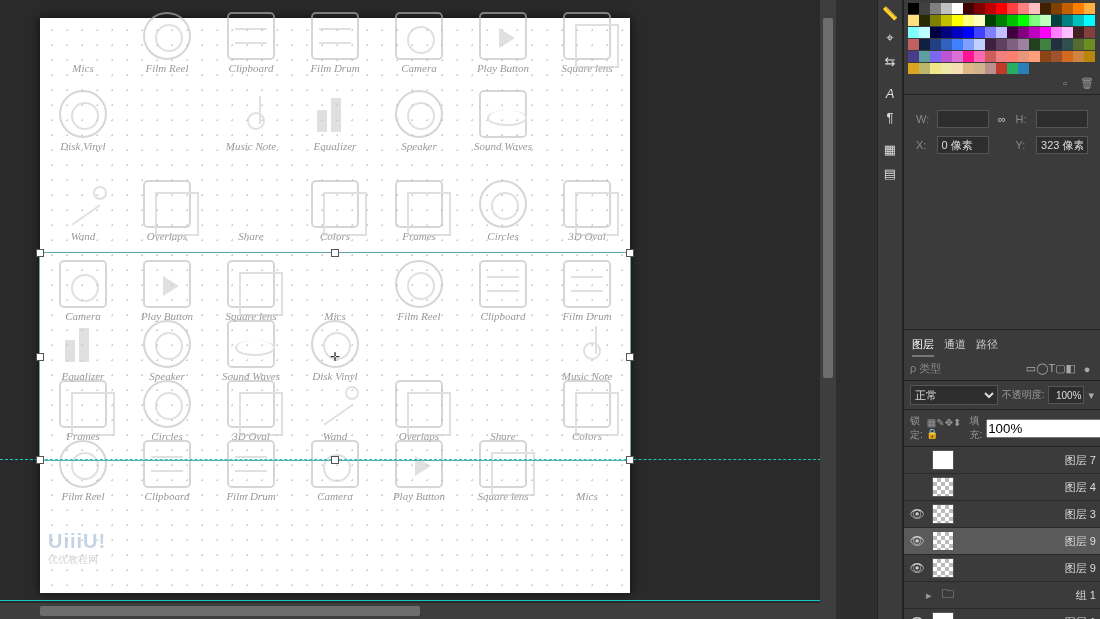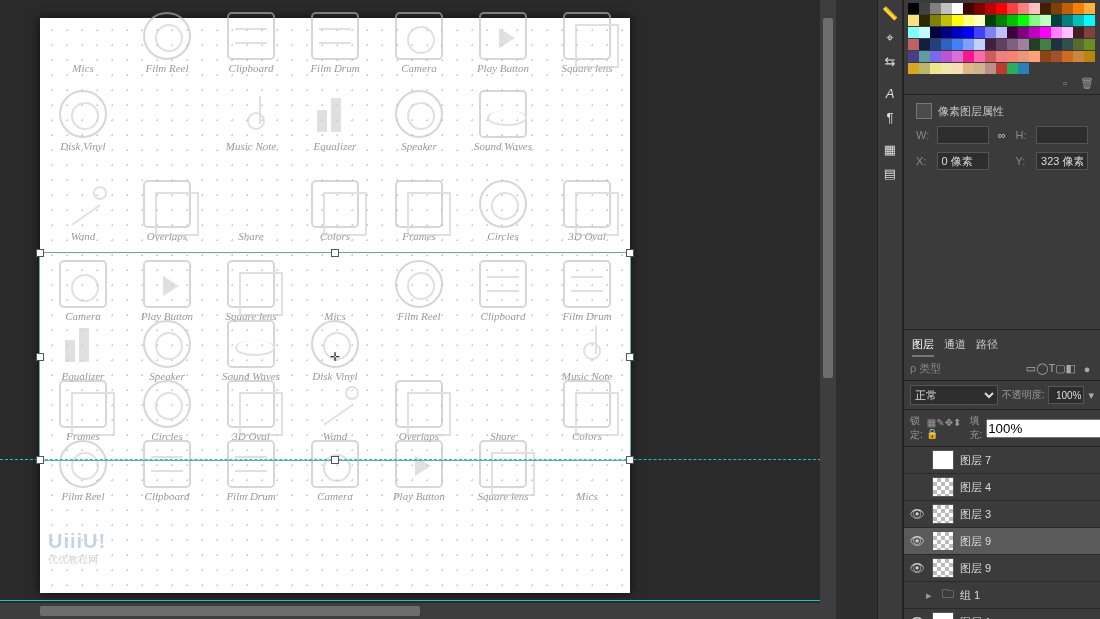--- a/index.html
+++ b/index.html
@@ -224,21 +224,21 @@
     width:22px; height:20px; margin:0 6px;
     background:#fff; border:1px solid #555;
   }
   .layer .thumb.checker {
     background:
       linear-gradient(45deg,#bbb 25%,transparent 25%,transparent 75%,#bbb 75%),
       linear-gradient(45deg,#bbb 25%,#fff 25%,#fff 75%,#bbb 75%);
     background-size:8px 8px;
     background-position:0 0,4px 4px;
   }
-  .layer .nm { flex:1; font-size:11px; color:#ddd; white-space:nowrap; overflow:hidden;}
+  .layer .nm { flex:1; font-size:11px; color:#ddd; white-space:nowrap; overflow:hidden;text-align:right;}
   .layer .grp-icon { color:#ccc; margin:0 6px; font-size:12px;}
   .layer .chev { width:10px; color:#999;}
 
 </style>
 </head>
 <body>
 
 <div id="canvas-area">
 
   <div id="page-background">
@@ -485,24 +485,20 @@
   <div id="swatches">
     <div id="swatch-grid"><span class="sw" style="background: rgb(0, 0, 0);"></span><span class="sw" style="background: rgb(64, 64, 64);"></span><span class="sw" style="background: rgb(128, 128, 128);"></span><span class="sw" style="background: rgb(192, 192, 192);"></span><span class="sw" style="background: rgb(255, 255, 255);"></span><span class="sw" style="background: rgb(64, 0, 0);"></span><span class="sw" style="background: rgb(128, 0, 0);"></span><span class="sw" style="background: rgb(192, 0, 0);"></span><span class="sw" style="background: rgb(255, 0, 0);"></span><span class="sw" style="background: rgb(255, 64, 64);"></span><span class="sw" style="background: rgb(255, 128, 128);"></span><span class="sw" style="background: rgb(255, 192, 192);"></span><span class="sw" style="background: rgb(64, 32, 0);"></span><span class="sw" style="background: rgb(128, 64, 0);"></span><span class="sw" style="background: rgb(192, 96, 0);"></span><span class="sw" style="background: rgb(255, 128, 0);"></span><span class="sw" style="background: rgb(255, 176, 64);"></span><span class="sw" style="background: rgb(255, 224, 128);"></span><span class="sw" style="background: rgb(42, 42, 0);"></span><span class="sw" style="background: rgb(128, 128, 0);"></span><span class="sw" style="background: rgb(192, 192, 0);"></span><span class="sw" style="background: rgb(255, 255, 0);"></span><span class="sw" style="background: rgb(255, 255, 128);"></span><span class="sw" style="background: rgb(255, 255, 192);"></span><span class="sw" style="background: rgb(0, 64, 0);"></span><span class="sw" style="background: rgb(0, 128, 0);"></span><span class="sw" style="background: rgb(0, 192, 0);"></span><span class="sw" style="background: rgb(0, 255, 0);"></span><span class="sw" style="background: rgb(128, 255, 128);"></span><span class="sw" style="background: rgb(192, 255, 192);"></span><span class="sw" style="background: rgb(0, 64, 64);"></span><span class="sw" style="background: rgb(0, 128, 128);"></span><span class="sw" style="background: rgb(0, 192, 192);"></span><span class="sw" style="background: rgb(0, 255, 255);"></span><span class="sw" style="background: rgb(128, 255, 255);"></span><span class="sw" style="background: rgb(192, 255, 255);"></span><span class="sw" style="background: rgb(0, 0, 64);"></span><span class="sw" style="background: rgb(0, 0, 128);"></span><span class="sw" style="background: rgb(0, 0, 192);"></span><span class="sw" style="background: rgb(0, 0, 255);"></span><span class="sw" style="background: rgb(64, 64, 255);"></span><span class="sw" style="background: rgb(128, 128, 255);"></span><span class="sw" style="background: rgb(192, 192, 255);"></span><span class="sw" style="background: rgb(64, 0, 64);"></span><span class="sw" style="background: rgb(128, 0, 128);"></span><span class="sw" style="background: rgb(192, 0, 192);"></span><span class="sw" style="background: rgb(255, 0, 255);"></span><span class="sw" style="background: rgb(255, 128, 255);"></span><span class="sw" style="background: rgb(255, 192, 255);"></span><span class="sw" style="background: rgb(64, 32, 32);"></span><span class="sw" style="background: rgb(128, 64, 64);"></span><span class="sw" style="background: rgb(192, 96, 96);"></span><span class="sw" style="background: rgb(16, 32, 64);"></span><span class="sw" style="background: rgb(32, 64, 128);"></span><span class="sw" style="background: rgb(48, 96, 192);"></span><span class="sw" style="background: rgb(64, 128, 255);"></span><span class="sw" style="background: rgb(128, 160, 255);"></span><span class="sw" style="background: rgb(192, 208, 255);"></span><span class="sw" style="background: rgb(64, 32, 64);"></span><span class="sw" style="background: rgb(96, 64, 96);"></span><span class="sw" style="background: rgb(128, 96, 128);"></span><span class="sw" style="background: rgb(160, 128, 160);"></span><span class="sw" style="background: rgb(32, 64, 32);"></span><span class="sw" style="background: rgb(64, 128, 64);"></span><span class="sw" style="background: rgb(32, 48, 63);"></span><span class="sw" style="background: rgb(47, 79, 79);"></span><span class="sw" style="background: rgb(85, 107, 47);"></span><span class="sw" style="background: rgb(107, 142, 35);"></span><span class="sw" style="background: rgb(72, 61, 139);"></span><span class="sw" style="background: rgb(95, 158, 160);"></span><span class="sw" style="background: rgb(123, 104, 238);"></span><span class="sw" style="background: rgb(186, 85, 211);"></span><span class="sw" style="background: rgb(218, 112, 214);"></span><span class="sw" style="background: rgb(255, 20, 147);"></span><span class="sw" style="background: rgb(255, 105, 180);"></span><span class="sw" style="background: rgb(205, 92, 92);"></span><span class="sw" style="background: rgb(240, 128, 128);"></span><span class="sw" style="background: rgb(250, 128, 114);"></span><span class="sw" style="background: rgb(233, 150, 122);"></span><span class="sw" style="background: rgb(255, 160, 122);"></span><span class="sw" style="background: rgb(139, 69, 19);"></span><span class="sw" style="background: rgb(160, 82, 45);"></span><span class="sw" style="background: rgb(210, 105, 30);"></span><span class="sw" style="background: rgb(205, 133, 63);"></span><span class="sw" style="background: rgb(184, 134, 11);"></span><span class="sw" style="background: rgb(218, 165, 32);"></span><span class="sw" style="background: rgb(189, 183, 107);"></span><span class="sw" style="background: rgb(240, 230, 140);"></span><span class="sw" style="background: rgb(238, 232, 170);"></span><span class="sw" style="background: rgb(245, 222, 179);"></span><span class="sw" style="background: rgb(222, 184, 135);"></span><span class="sw" style="background: rgb(210, 180, 140);"></span><span class="sw" style="background: rgb(188, 143, 143);"></span><span class="sw" style="background: rgb(192, 57, 43);"></span><span class="sw" style="background: rgb(39, 174, 96);"></span><span class="sw" style="background: rgb(41, 128, 185);"></span></div>
     <div id="swatch-footer">
       <span>▫</span>
       <span>🗑</span>
     </div>
   </div>
 
   <div id="props-panel">
     <div id="props-body">
-      <div id="props-title">
-        <span class="sqicon"></span>
-        <span>像素图层属性</span>
-      </div>
       <div class="row">
         <label>W:</label>
         <input class="fld" value="" style="">
         <span class="linkbtn">∞</span>
         <label>H:</label>
         <input class="fld" value="" style="">
       </div>
       <div class="row">
         <label>X:</label>
         <input class="fld" value="0 像素" style="">

